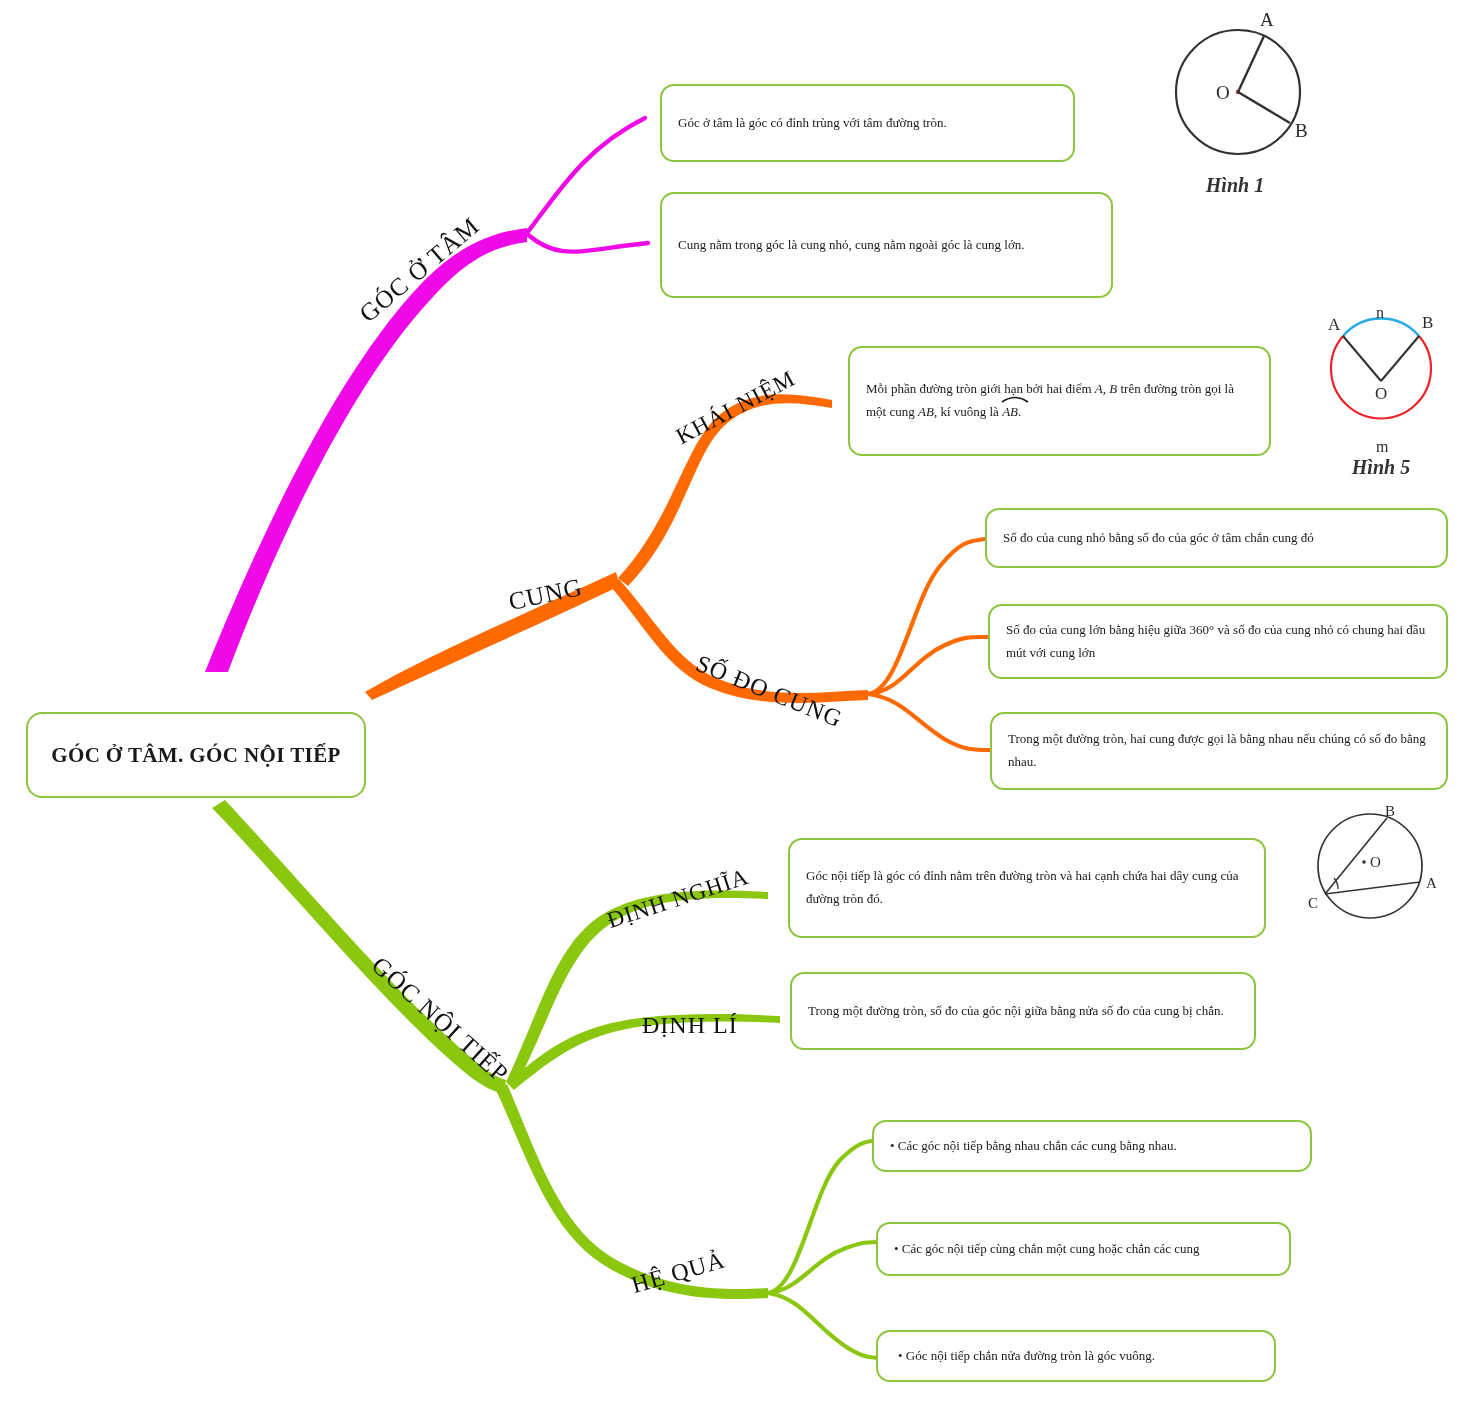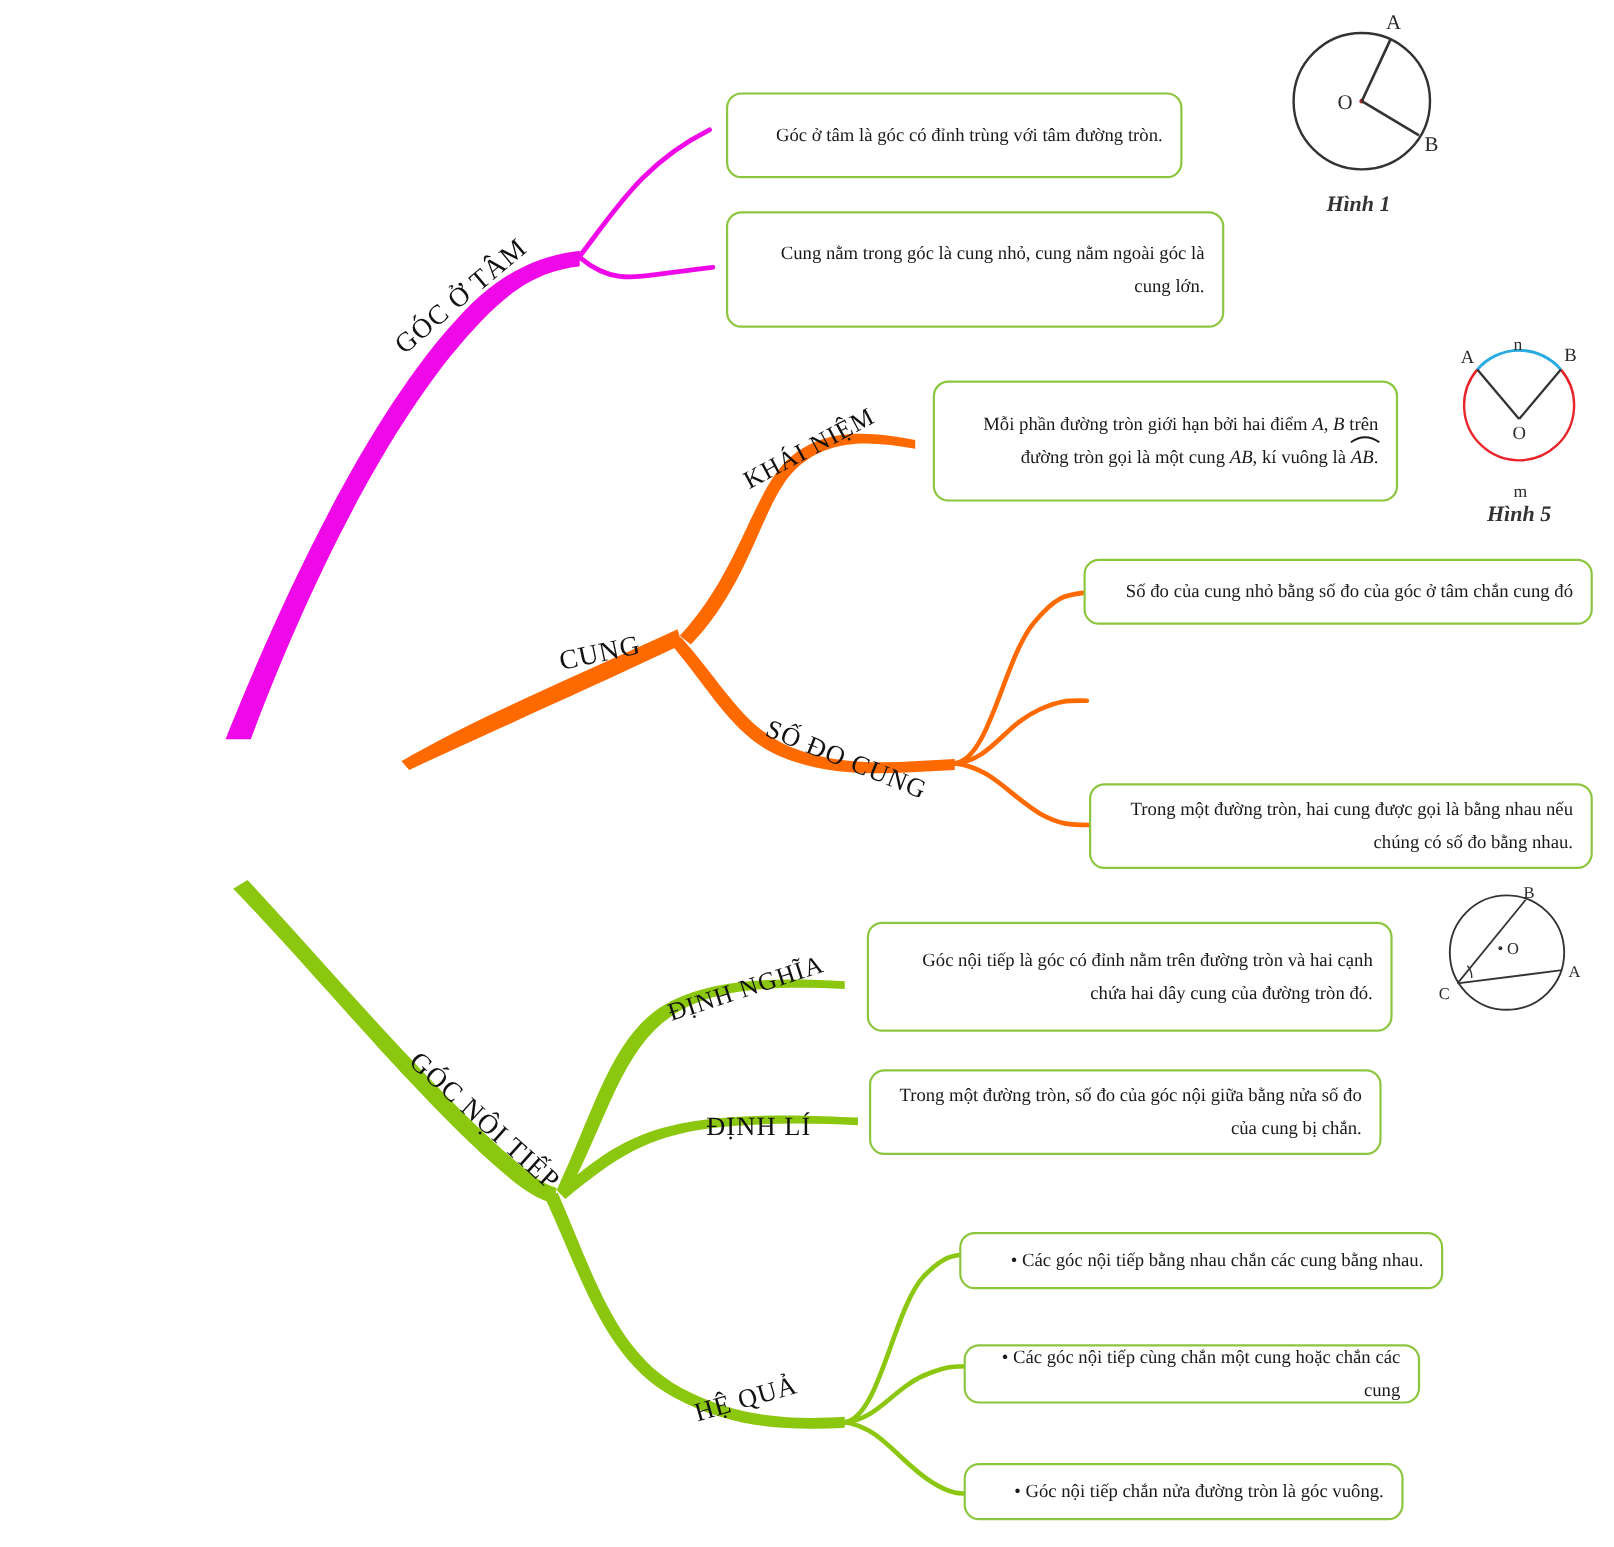--- a/index.html
+++ b/index.html
@@ -27,24 +27,23 @@
   .box {
     position: absolute;
     box-sizing: border-box;
     border: 2.5px solid #8CC63F;
     border-radius: 14px;
     background: #ffffff;
     display: flex;
     align-items: center;
     padding: 10px 16px;
     font-family: "Liberation Serif", "DejaVu Serif", serif;
-    font-size: 17px;
+    font-size: 13px;
     line-height: 1.75;
     color: #1a1a1a;
-    text-align: right;
   }
   .box .txt { display: block; width: 100%; }
   .box.center {
     border-radius: 16px;
     font-weight: bold;
     font-size: 21px;
     letter-spacing: .4px;
     justify-content: center;
     text-align: center;
   }
@@ -116,20 +115,23 @@
              C 738,1021 692,1020 644,1026 C 588,1034 560,1052 514,1090 Z" fill="#8CC710"></path>
 
     <path d="M 507,1084 C 540,1160 560,1230 620,1262 C 676,1292 730,1290 768,1288
              L 768,1298
              C 728,1300 670,1302 612,1270 C 550,1236 530,1164 496,1090 Z" fill="#8CC710"></path>
     <path d="M 768,1293 C 800,1288 812,1190 840,1160 C 858,1142 866,1141 880,1140" fill="none" stroke="#8CC710" stroke-width="4.2" stroke-linecap="round"></path>
     <path d="M 768,1293 C 800,1290 812,1260 846,1248 C 862,1242 868,1242 882,1242" fill="none" stroke="#8CC710" stroke-width="4.2" stroke-linecap="round"></path>
     <path d="M 768,1293 C 802,1298 816,1328 848,1348 C 864,1358 872,1358 886,1358" fill="none" stroke="#8CC710" stroke-width="4.2" stroke-linecap="round"></path>
   </svg>
 
+  <div class="box center" style="left:26px; top:712px; width:340px; height:86px;">
+    <span class="txt">GÓC Ở TÂM. GÓC NỘI TIẾP</span>
+  </div>
 
   <div class="blabel" style="left:372px; top:300px; font-size:25px; transform:rotate(-40deg);">GÓC Ở TÂM</div>
 
   <div class="blabel" style="left:512px; top:588px; font-size:25px; transform:rotate(-12deg);">CUNG</div>
 
   <div class="blabel" style="left:684px; top:424px; font-size:23px; transform:rotate(-28deg);">KHÁI NIỆM</div>
 
   <div class="blabel" style="left:692px; top:648px; font-size:24px; transform:rotate(22deg);">SỐ ĐO CUNG</div>
 
   <div class="blabel" style="left:366px; top:944px; font-size:25px; transform:rotate(42deg);">GÓC NỘI TIẾP</div>
@@ -153,20 +155,23 @@
       <span>Mỗi phần đường tròn giới hạn bởi hai điểm </span><i>A, B</i><span> trên đường tròn gọi là một cung </span><i>AB</i><span>, kí vuông là </span><i style="position:relative; display:inline-block;"><span>AB</span><svg width="30" height="8" style="position:absolute; left:-1px; top:-6px;">
             <path d="M 1,7 Q 14,-2 27,7" fill="none" stroke="#1a1a1a" stroke-width="1.6"></path>
           </svg></i><span>.</span>
     </span>
   </div>
 
   <div class="box" style="left:985px; top:508px; width:463px; height:60px;">
     <span class="txt">Số đo của cung nhỏ bằng số đo của góc ở tâm chắn cung đó</span>
   </div>
 
+  <div class="box" style="left:988px; top:604px; width:460px; height:75px;">
+    <span class="txt">Số đo của cung lớn bằng hiệu giữa 360° và số đo của cung nhỏ có chung hai đầu mút với cung lớn</span>
+  </div>
 
   <div class="box" style="left:990px; top:712px; width:458px; height:78px;">
     <span class="txt">Trong một đường tròn, hai cung được gọi là bằng nhau nếu chúng có số đo bằng nhau.</span>
   </div>
 
   <div class="box" style="left:788px; top:838px; width:478px; height:100px;">
     <span class="txt">Góc nội tiếp là góc có đỉnh nằm trên đường tròn và hai cạnh chứa hai dây cung của đường tròn đó.</span>
   </div>
 
   <div class="box" style="left:790px; top:972px; width:466px; height:78px;">

